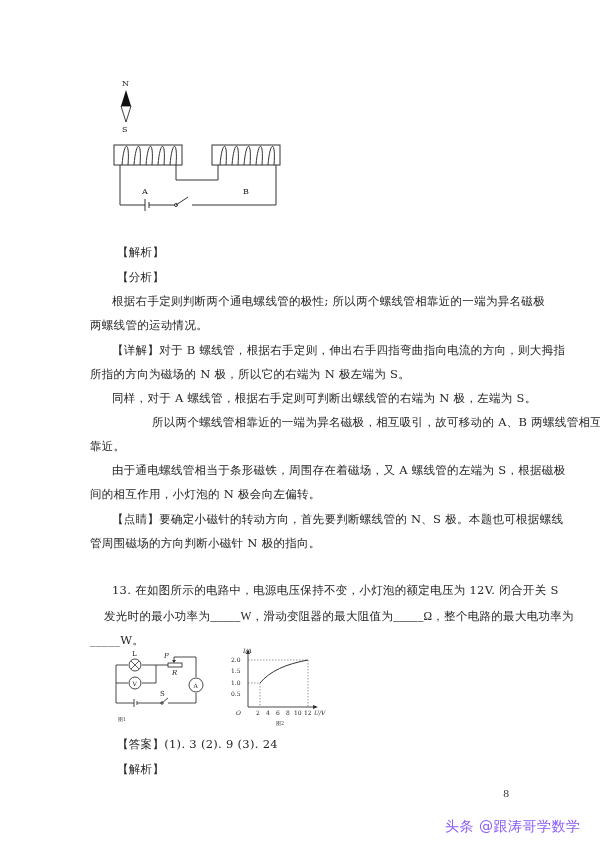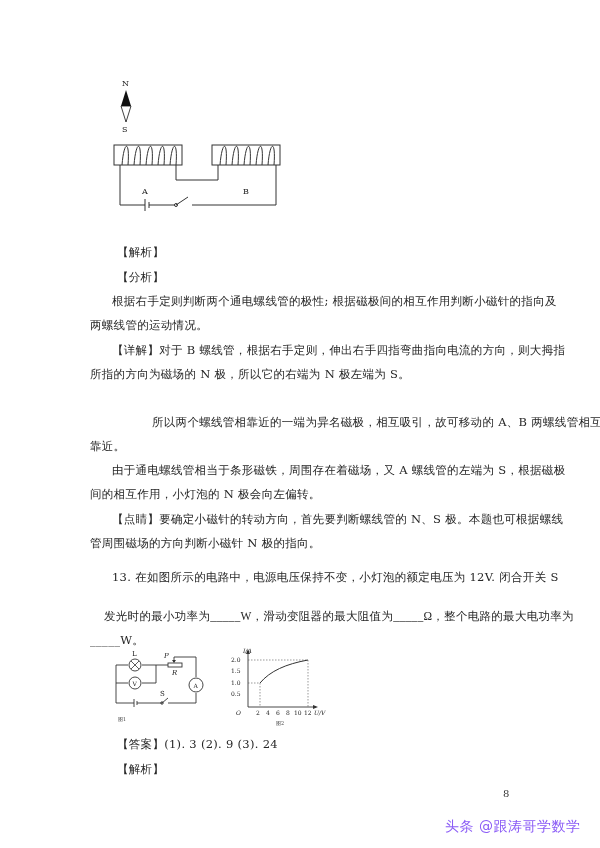--- a/index.html
+++ b/index.html
@@ -56,38 +56,39 @@
       <polyline points="84,135 168,135 168,95"></polyline>
     </g>
     <circle cx="68" cy="135" r="1.5" fill="none" stroke="#333"></circle>
     <text x="34" y="124" font-size="8" fill="#222">A</text>
     <text x="135" y="124" font-size="8" fill="#222">B</text>
   </svg>
 
   <div class="line" style="left:117px; top:245px;">【解析】</div>
   <div class="line" style="left:117px; top:270px;">【分析】</div>
 
-  <div class="line" style="left:112px; top:294px;">根据右手定则判断两个通电螺线管的极性; 根据磁极间的相互作用判断小磁针的指向及</div>
+  <div class="line" style="left:112px; top:294px;">根据右手定则判断两个通电螺线管的极性; 所以两个螺线管相靠近的一端为异名磁极</div>
   <div class="line" style="left:90px; top:318px;">两螺线管的运动情况。</div>
 
   <div class="line" style="left:112px; top:343px;">
     <span>【详解】</span><span>对于 B 螺线管，根据右手定则，伸出右手四指弯曲指向电流的方向，则大拇指</span>
   </div>
   <div class="line" style="left:90px; top:367px;">所指的方向为磁场的 N 极，所以它的右端为 N 极左端为 S。</div>
+  <div class="line" style="left:112px; top:391px;">同样，对于 A 螺线管，根据右手定则可判断出螺线管的右端为 N 极，左端为 S。</div>
   <div class="line" style="left:112px; top:415px;margin-left:40px;">所以两个螺线管相靠近的一端为异名磁极，相互吸引，故可移动的 A、B 两螺线管相互</div>
   <div class="line" style="left:90px; top:439px;">靠近。</div>
   <div class="line" style="left:112px; top:463px;">由于通电螺线管相当于条形磁铁，周围存在着磁场，又 A 螺线管的左端为 S，根据磁极</div>
   <div class="line" style="left:90px; top:487px;">间的相互作用，小灯泡的 N 极会向左偏转。</div>
 
   <div class="line" style="left:90px; top:536px;">管周围磁场的方向判断小磁针 N 极的指向。</div>
   <div class="line" style="left:112px; top:512px;">
     <span>【点睛】</span><span>要确定小磁针的转动方向，首先要判断螺线管的 N、S 极。本题也可根据螺线</span>
   </div>
 
-  <div class="line" style="left:112px; top:570px;">13. 在如图所示的电路中，电源电压保持不变，小灯泡的额定电压为 12V. 闭合开关 S</div>
+  <div class="line" style="left:112px; top:583px;">13. 在如图所示的电路中，电源电压保持不变，小灯泡的额定电压为 12V. 闭合开关 S</div>
   <div class="line" style="left:104px; top:609px;font-family:Liberation Serif, serif;">发光时的最小功率为_____W，滑动变阻器的最大阻值为_____Ω，整个电路的最大电功率为</div>
   <div class="line" style="left:90px; top:633px;">_____W。</div>
 
   <svg class="fig2" viewBox="0 0 110 80" width="110" height="80">
     <g stroke="#333" stroke-width="0.9" fill="none">
       <polyline points="4,20 4,58 22,58"></polyline>
       <line x1="4" y1="20" x2="16" y2="20"></line>
       <line x1="30" y1="20" x2="44" y2="20"></line>
       <line x1="4" y1="38" x2="16" y2="38"></line>
       <line x1="30" y1="38" x2="44" y2="38"></line>

